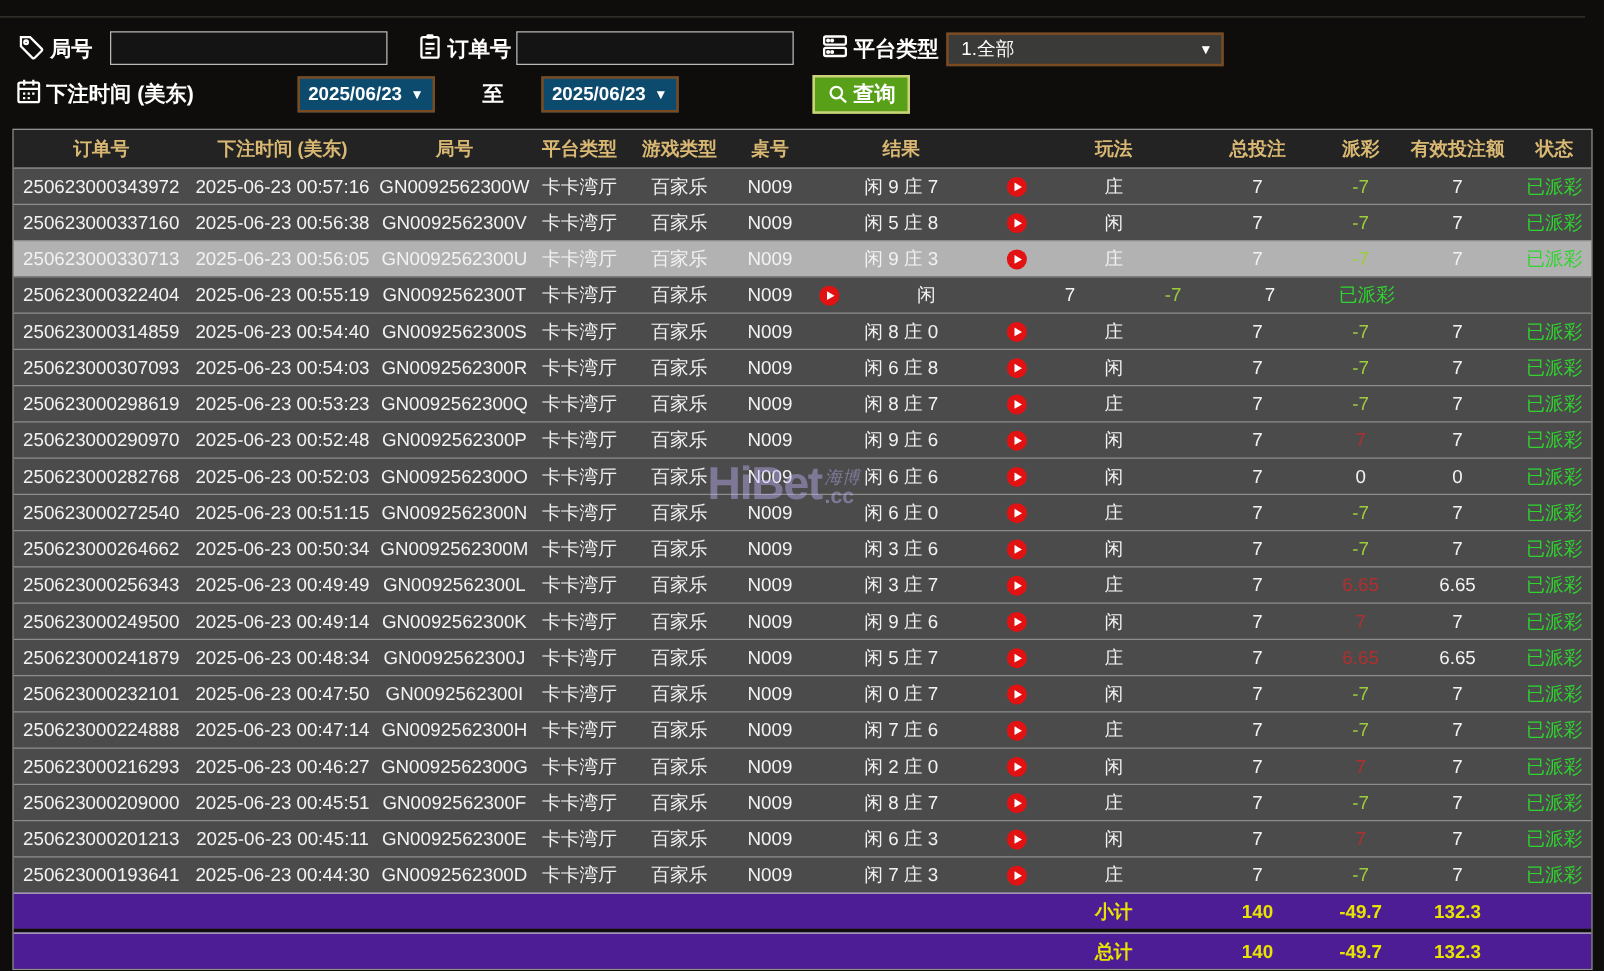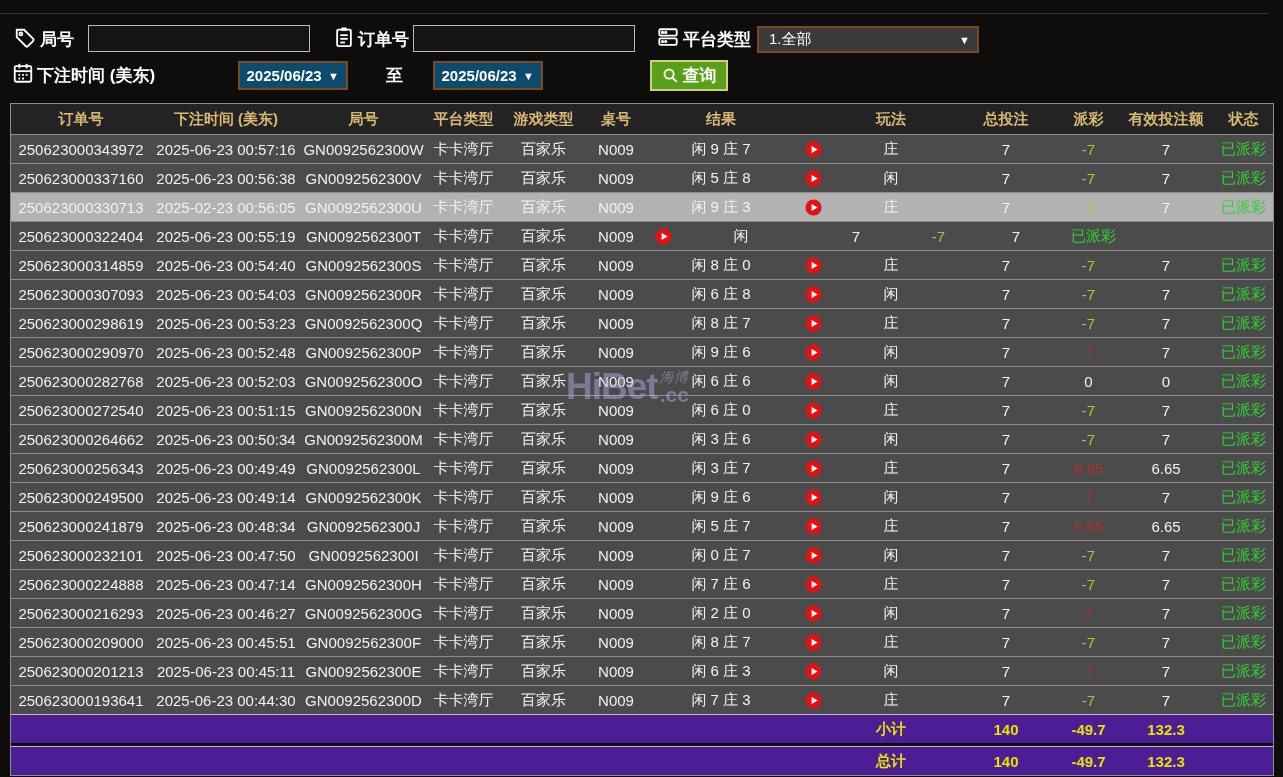--- a/index.html
+++ b/index.html
@@ -55,21 +55,21 @@
   .total-val { color:#e8e400; font-weight:bold; }
 
   .play-btn { width:17px; height:17px; cursor:pointer; display:flex; }
 
   
   .watermark { position:absolute; left:566px; top:368px; display:flex; align-items:flex-end;
                color:#c4b5fd; opacity:0.42; pointer-events:none; z-index:5; }
   .wm-big { font-size:37px; font-weight:bold; letter-spacing:-1px; line-height:1; }
   .wm-stack { display:flex; flex-direction:column; align-items:flex-start; margin-left:2px; line-height:1; }
   .wm-cn { font-size:14px;font-style:italic; }
-  .wm-cc { font-size:21px; font-weight:bold; }
+  .wm-cc { font-size:17px; font-weight:bold; }
 </style>
 </head>
 <body>
 
 <div class="screen">
 
   <div class="top-divider"></div>
 
   <span class="ficon" style="left:14px; top:27px;">
     <svg viewBox="0 0 24 24" fill="none" stroke="#ffffff" stroke-width="2">
@@ -195,21 +195,21 @@
             </span>
           </div>
           <div class="cell c9">闲</div>
           <div class="cell c10">7</div>
           <div class="cell c11 pay-green">-7</div>
           <div class="cell c12">7</div>
           <div class="cell c13 status-green">已派彩</div>
         </div>
         <div class="trow selected">
           <div class="cell c1">250623000330713</div>
-          <div class="cell c2">2025-02-23 00:56:05</div>
+          <div class="cell c2">2025-06-23 00:56:05</div>
           <div class="cell c3">GN0092562300U</div>
           <div class="cell c4">卡卡湾厅</div>
           <div class="cell c5">百家乐</div>
           <div class="cell c6">N009</div>
           <div class="cell c7">闲 9 庄 3</div>
           <div class="cell c8">
             <span class="play-btn">
               <svg viewBox="0 0 17 17">
                 <circle cx="8.5" cy="8.5" r="8" fill="#e31212"></circle>
                 <polygon points="6.6,5 12.6,8.5 6.6,12" fill="#ffffff"></polygon>

